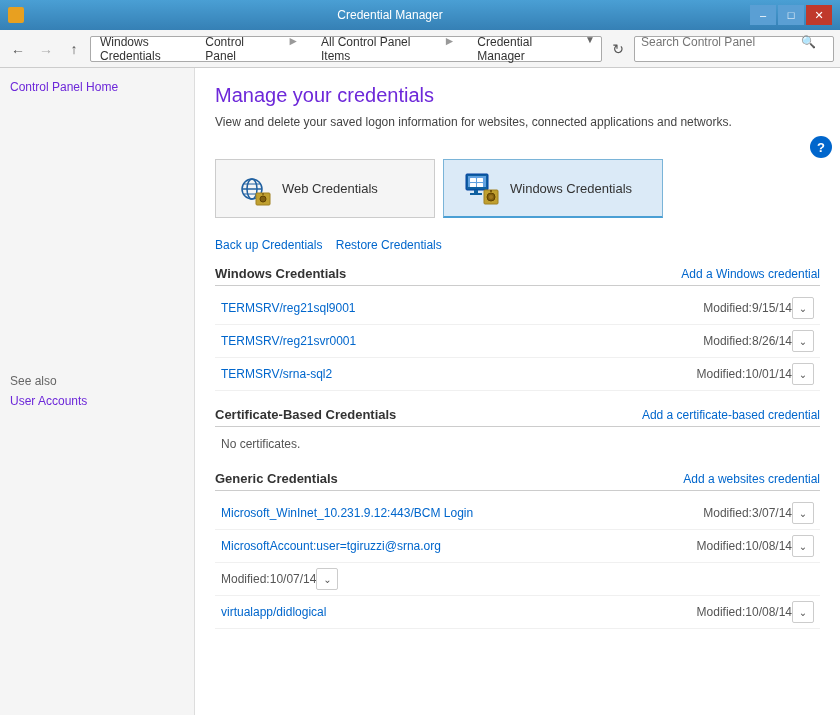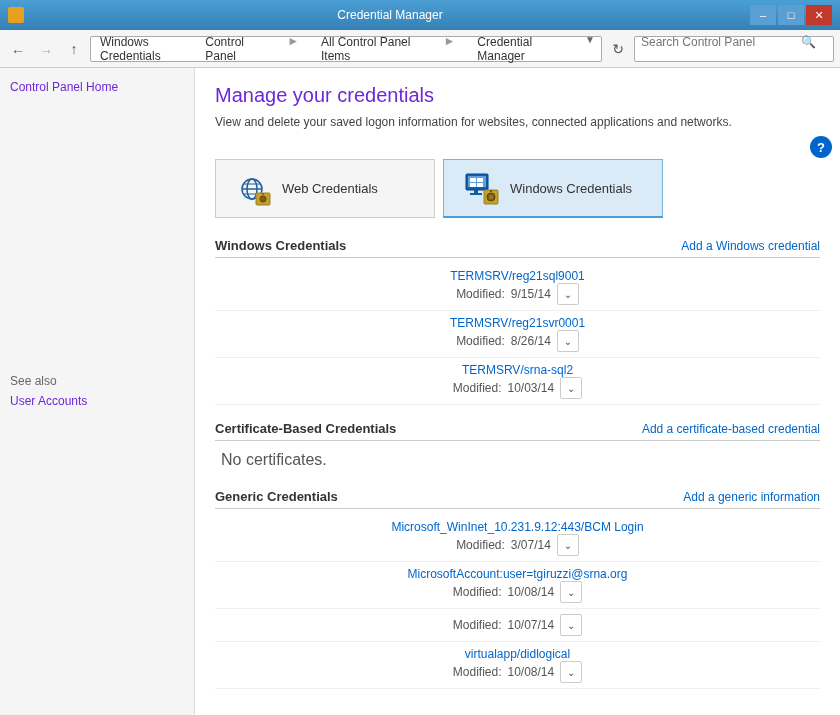--- a/index.html
+++ b/index.html
@@ -252,49 +252,47 @@
     }
 
     
     .cred-row {
       display: flex;
       justify-content: space-between;
       align-items: center;
       padding: 5px 6px;
       border-bottom: 1px solid #f0f0f0;
       cursor: pointer;
-      flex-direction: column;
     }
     .cred-row-left {
       font-size: 12px;
       color: #0066cc;
     }
     .cred-row-right {
       display: flex;
       align-items: center;
-      gap: 6px;
       font-size: 12px;
       color: #555;
     }
     .expand-btn {
       width: 22px;
       height: 22px;
       background: none;
       border: 1px solid #ccc;
       cursor: pointer;
       display: flex;
       align-items: center;
       justify-content: center;
       color: #555;
       border-radius: 2px;
       font-size: 10px;
     }
 
     .no-certs {
-      font-size: 16px;
+      font-size: 12px;
       color: #555;
       padding: 4px 6px;
     }
 
     
     .help-icon {
       width: 22px;
       height: 22px;
       background: #0066cc;
       color: white;
@@ -399,20 +397,25 @@
             <rect x="20" y="20" width="14" height="14" rx="1" fill="#c0a030" stroke="#a08020" stroke-width="1"></rect>
             <circle cx="27" cy="27" r="4" fill="#806010" stroke="#604000" stroke-width="1"></circle>
             <circle cx="27" cy="27" r="2" fill="#a07820"></circle>
             <line x1="27" y1="22" x2="27" y2="20" stroke="#604000" stroke-width="1.5"></line>
           </svg>
         </div>
         <span>Windows Credentials</span>
       </div>
     </div>
 
+    <div style="margin-bottom: 14px; font-size:12px;">
+      <a href="#" class="cred-section-action">Back up Credentials</a>
+      &nbsp;&nbsp;
+      <a href="#" class="cred-section-action">Restore Credentials</a>
+    </div>
 
     <div class="cred-section">
       <div class="cred-section-header">
         <span class="cred-section-name">Windows Credentials</span>
         <a href="#" class="cred-section-action">Add a Windows credential</a>
       </div>
       <div class="cred-row">
         <span class="cred-row-left">TERMSRV/reg21sql9001</span>
         <div class="cred-row-right">
           <span>Modified:</span>
@@ -425,38 +428,38 @@
         <div class="cred-row-right">
           <span>Modified:</span>
           <span>8/26/14</span>
           <button class="expand-btn">⌄</button>
         </div>
       </div>
       <div class="cred-row">
         <span class="cred-row-left">TERMSRV/srna-sql2</span>
         <div class="cred-row-right">
           <span>Modified:</span>
-          <span>10/03/14</span>
+          <span>10/01/14</span>
           <button class="expand-btn">⌄</button>
         </div>
       </div>
     </div>
 
     <div class="cred-section">
       <div class="cred-section-header">
         <span class="cred-section-name">Certificate-Based Credentials</span>
         <a href="#" class="cred-section-action">Add a certificate-based credential</a>
       </div>
       <div class="no-certs">No certificates.</div>
     </div>
 
     <div class="cred-section">
       <div class="cred-section-header">
         <span class="cred-section-name">Generic Credentials</span>
-        <a href="#" class="cred-section-action">Add a generic information</a>
+        <a href="#" class="cred-section-action">Add a websites credential</a>
       </div>
       <div class="cred-row">
         <span class="cred-row-left">Microsoft_WinInet_10.231.9.12:443/BCM Login</span>
         <div class="cred-row-right">
           <span>Modified:</span>
           <span>3/07/14</span>
           <button class="expand-btn">⌄</button>
         </div>
       </div>
       <div class="cred-row">

